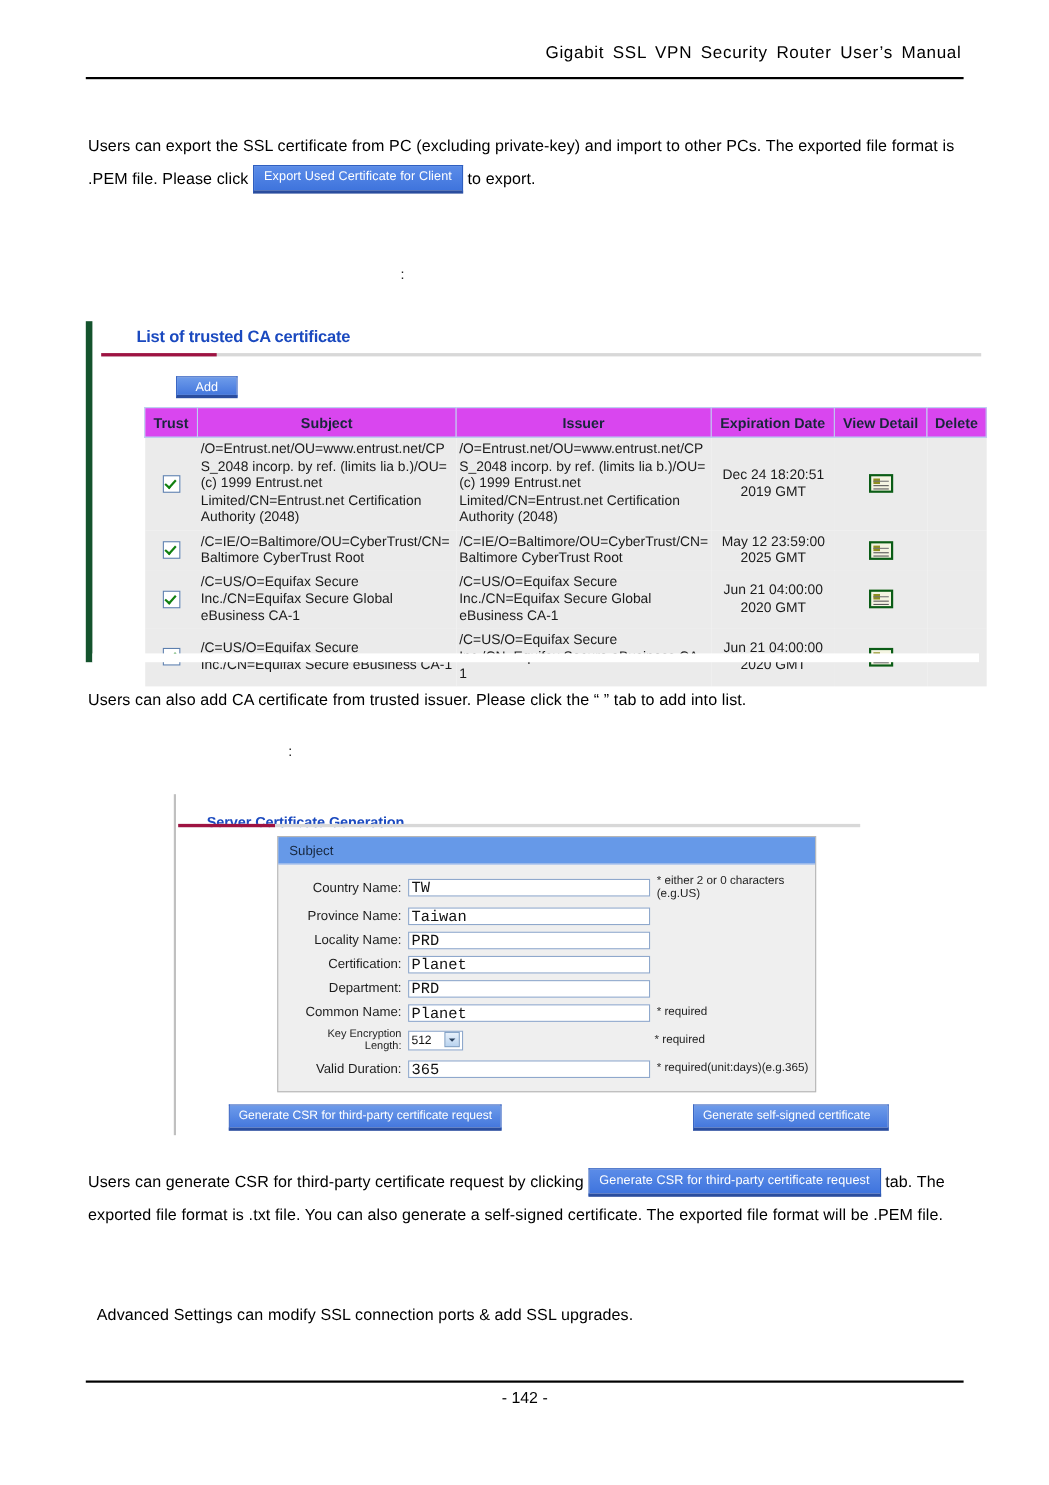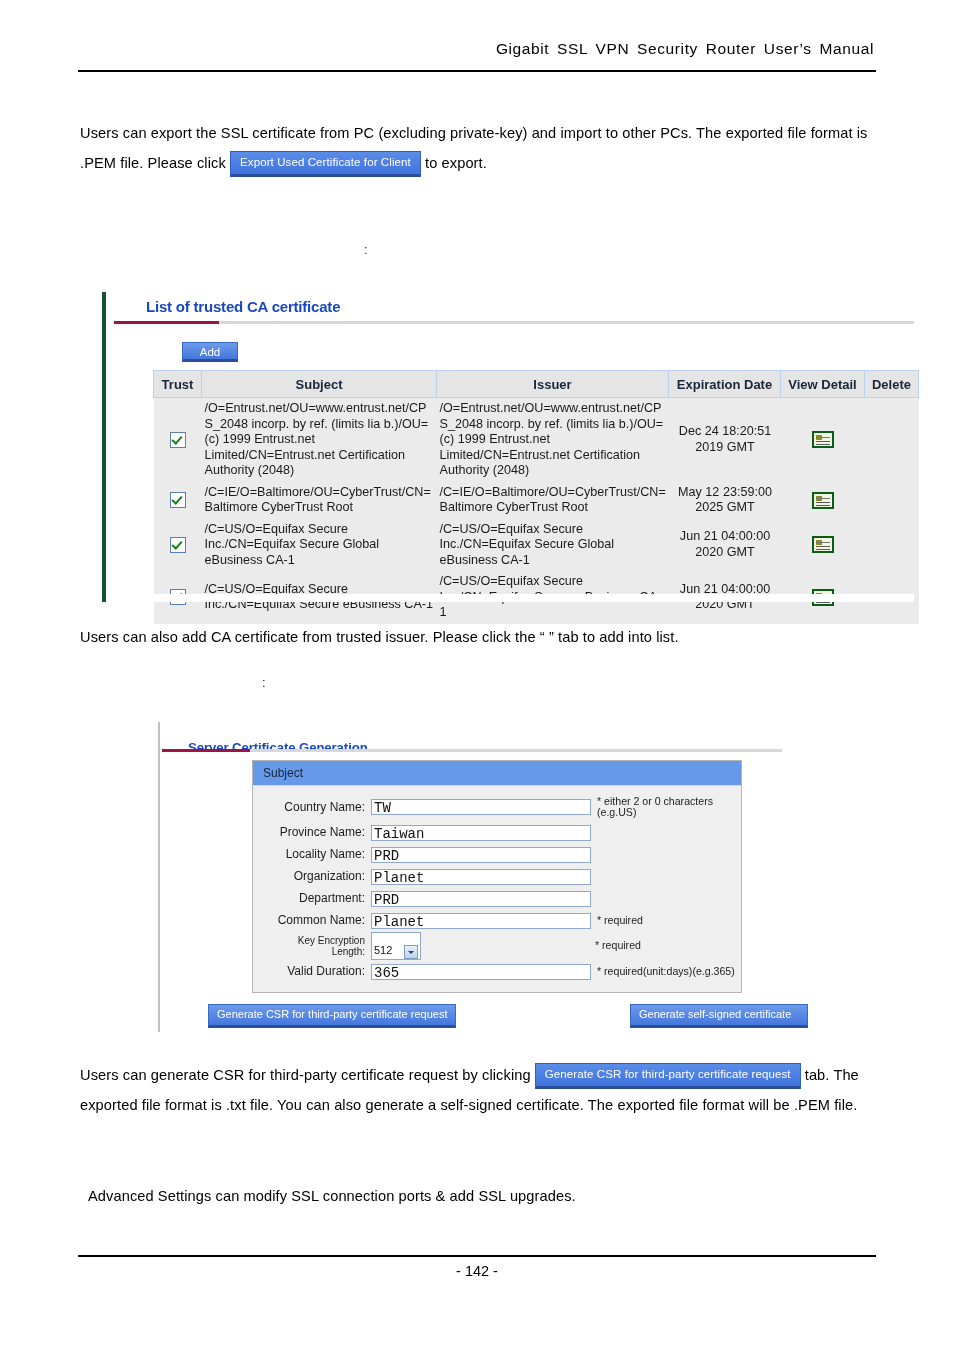--- a/index.html
+++ b/index.html
@@ -69,23 +69,22 @@
   }
 
   
   .shot-ca {
     position: absolute;
     left: 78px;
     top: 292px;
     width: 812px;
     height: 310px;
     background: #ffffff;
-    border-left: 4px solid #14532d;
-    box-sizing: border-box;
-    margin-left: 24px;
+    border-left: 6px solid #14532d;
+    box-sizing: border-box;
   }
   .panel-title {
     position: absolute;
     left: 40px;
     top: 6px;
     font-size: 15px;
     font-weight: bold;
     color: #1a49bf;
     letter-spacing: -0.2px;
   }
@@ -125,21 +124,21 @@
 
   table.ca-table {
     position: absolute;
     left: 47px;
     top: 78px;
     width: 765px;
     border-collapse: collapse;
     table-layout: fixed;
   }
   table.ca-table th {
-    background: #e5e5e5;
+    background: #d946ef;
     color: #19263a;
     font-size: 13px;
     font-weight: bold;
     height: 26px;
     border: 1px solid #bcd0ef;
     padding: 0 2px;
     text-align: center;
   }
   table.ca-table td {
     background: #ebebeb;
@@ -301,30 +300,30 @@
     font-size: 14px;
     line-height: 16px;
     color: #111;
     padding: 0 2px;
     box-sizing: border-box;
     overflow: hidden;
     white-space: nowrap;
   }
   .fselect {
     width: 50px;
-    height: 28px;
+    height: 18px;
     border: 1px solid #8fa8cc;
     background: #ffffff;
     font-size: 11px;
     line-height: 17px;
     color: #111;
     padding: 0 2px;
     box-sizing: border-box;
     display: flex;
-    align-items: flex-end;
+    align-items: flex-start;
     justify-content: space-between;
   }
   .fselect .caret {
     width: 14px;
     height: 14px;
     background: linear-gradient(#e8f1fb, #b9d3ef);
     border: 1px solid #7d9ec4;
     box-sizing: border-box;
     position: relative;
     margin-left: 2px;
@@ -509,21 +508,21 @@
         <div class="fhint"></div>
       </div>
 
       <div class="frow">
         <div class="flabel">Locality Name:</div>
         <div class="finput">PRD</div>
         <div class="fhint"></div>
       </div>
 
       <div class="frow">
-        <div class="flabel">Organization:</div>
+        <div class="flabel">Certification:</div>
         <div class="finput">Planet</div>
         <div class="fhint"></div>
       </div>
 
       <div class="frow">
         <div class="flabel">Department:</div>
         <div class="finput">PRD</div>
         <div class="fhint"></div>
       </div>
 

